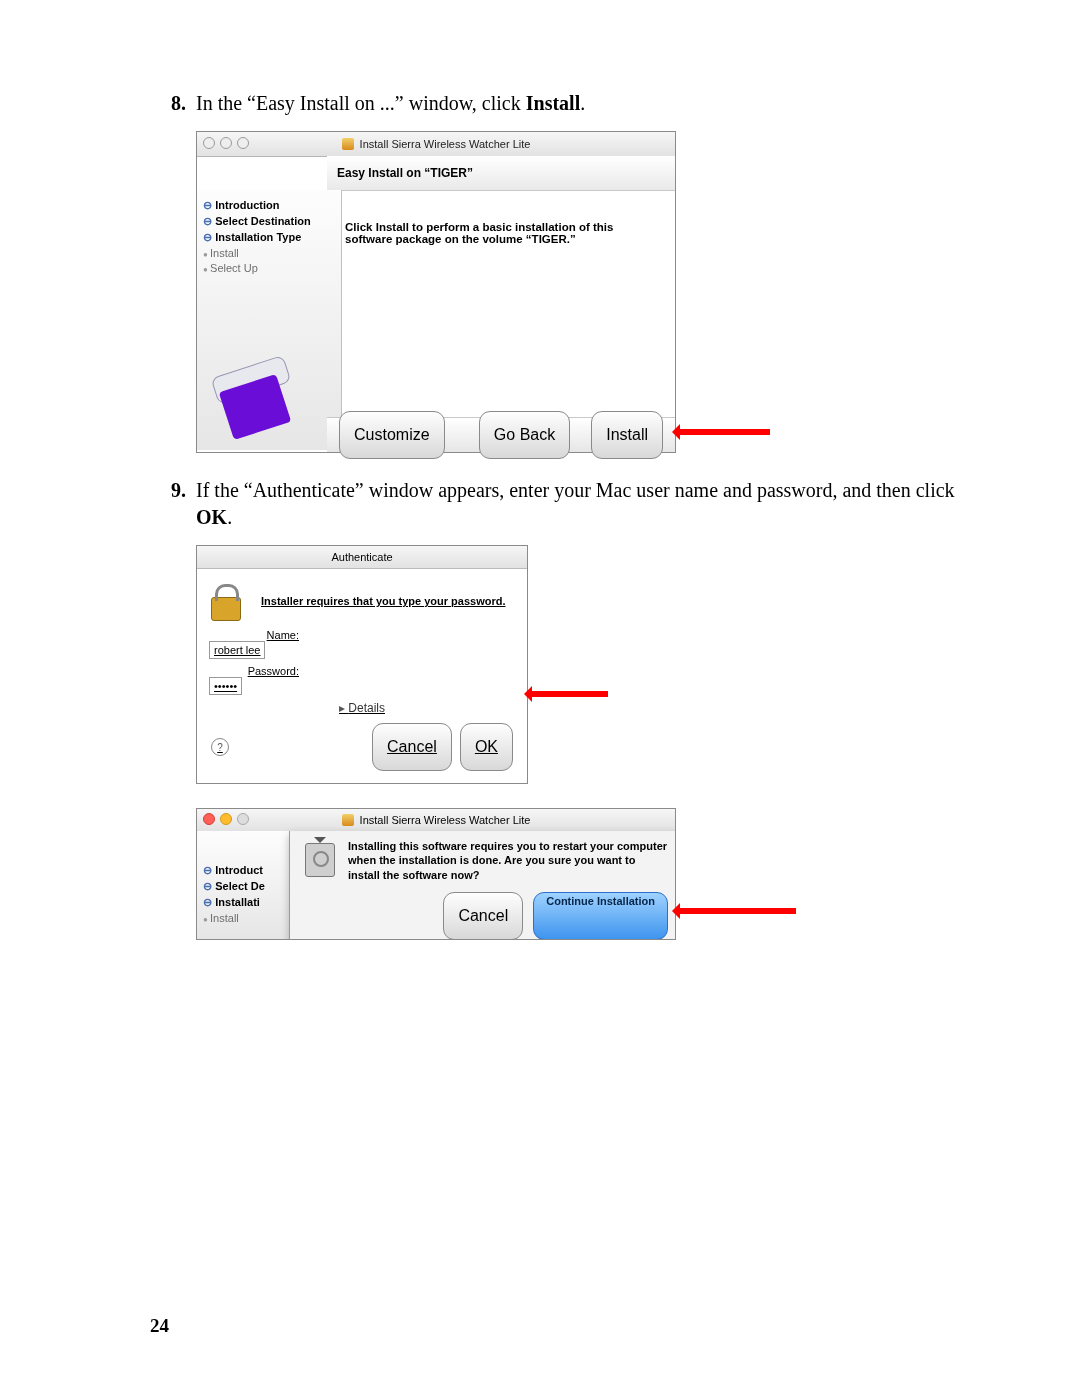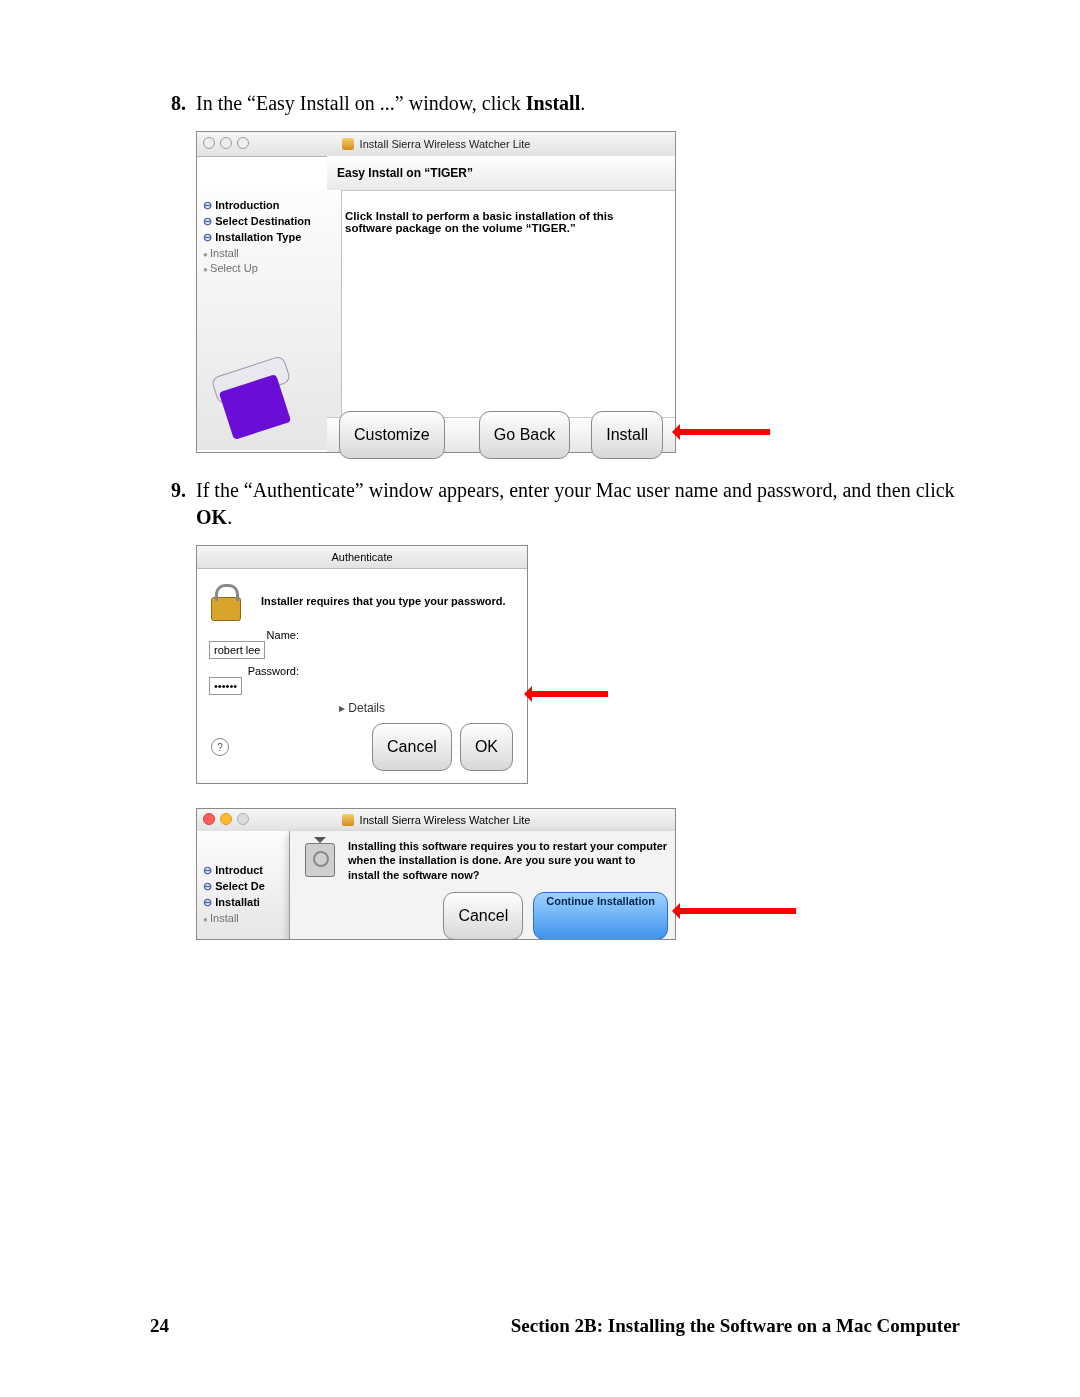--- a/index.html
+++ b/index.html
@@ -17,39 +17,39 @@
   .s1-title{position:absolute;top:0;left:0;right:0;height:24px;background:linear-gradient(#f6f6f6,#e2e2e2);border-bottom:1px solid #b5b5b5;display:flex;align-items:center;font-size:11px;color:#222;}
   .s1-tl{position:absolute;left:6px;top:5px;display:flex;gap:5px;}
   .tlc{width:10px;height:10px;border-radius:50%;border:1px solid #9a9a9a;background:#eee;}
   .s1-ttl{margin:0 auto;display:flex;align-items:center;gap:6px;}
   .s1-sub{position:absolute;top:24px;left:130px;right:0;height:34px;background:linear-gradient(#fff,#e9e9e9);border-bottom:1px solid #c8c8c8;display:flex;align-items:center;padding-left:10px;font-weight:700;font-size:12px;}
   .s1-side{position:absolute;top:58px;left:0;width:130px;bottom:2px;background:linear-gradient(#fdfdfd,#e6e6e6);border-right:1px solid #c0c0c0;padding:6px 8px 6px 6px;font-size:11px;}
   .side-it{margin:3px 0;white-space:nowrap;}
   .side-b::before{content:"⊖ ";color:#4a6fb3;}
   .side-g{color:#6e6e6e;}
   .side-g::before{content:"● ";color:#9a9a9a;font-size:8px;}
-  .s1-body{position:absolute;top:58px;left:130px;right:0;bottom:34px;border:none;padding:20px 18px;font-size:11.5px;font-weight:700;}
+  .s1-body{position:absolute;top:58px;left:130px;right:0;bottom:34px;border:none;padding:31px 18px;font-size:11.5px;font-weight:700;}
   .s1-body .line{font-weight:700;}
   .s1-foot{position:absolute;bottom:0;left:130px;right:0;height:34px;border-top:1px solid #c8c8c8;background:linear-gradient(#fff,#e6e6e6);display:flex;align-items:center;}
   .mac-btn{border:1px solid #8a8a8a;border-radius:11px;padding:14px 14px;font-size:16px;background:linear-gradient(#fefefe,#d8d8d8);}
   .s1-cust{margin-left:12px;}
   .s1-spacer{flex:1;}
   .s1-gb{margin-right:21px;}
   .s1-inst{margin-right:12px;}
   
   .bicon{position:absolute;left:6px;bottom:10px;width:110px;height:80px;}
   .bicon .pkg{position:absolute;left:22px;top:22px;width:60px;height:50px;background:#6a0dd6;transform:rotate(-18deg);border-radius:4px;}
   .bicon .lid{position:absolute;left:10px;top:6px;width:74px;height:26px;background:#e8e8ef;border:1px solid #9494b0;border-radius:8px;transform:rotate(-18deg);}
   .arrow{position:absolute;height:6px;background:#ff0000;}
   .arrow::before{content:"";position:absolute;left:-12px;top:-5px;border:8px solid transparent;border-right-color:#ff0000;}
   .a1{width:94px;left:480px;top:298px;}
   
   .s2{width:330px;border:1px solid #8a8a8a;background:#fff;font-size:11px;}
   .s2-t{height:22px;background:linear-gradient(#f6f6f6,#e2e2e2);border-bottom:1px solid #bbb;display:flex;align-items:center;justify-content:center;}
-  .s2-body{padding:10px 12px 6px 12px;position:relative;}
+  .s2-body{padding:10px 12px 6px 12px;position:relative;text-decoration:underline;}
   .s2-row{display:flex;align-items:flex-start;margin:6px 0;flex-direction:column;}
   .s2-row .lbl{width:90px;text-align:right;padding-right:8px;}
   .s2-row .inp{flex:1;border:1px solid #999;padding:2px 4px;height:15px;background:#fff;}
   .lock{width:44px;height:44px;margin-right:8px;}
   .lock .body{width:28px;height:22px;background:#d8a52a;border:1px solid #8a6a14;border-radius:3px;margin:18px 0 0 2px;position:relative;}
   .lock .sh{width:18px;height:14px;border:3px solid #888;border-bottom:none;border-radius:10px 10px 0 0;position:absolute;top:-14px;left:3px;}
   .s2-top{display:flex;align-items:center;}
   .s2-msg{font-weight:700;font-size:11px;}
   .s2-det{color:#333;font-size:12px;margin:6px 0 4px 0;text-align:center;}
   .s2-det::before{content:"▸ ";color:#555;}
@@ -214,14 +214,13 @@
         </div>
       </div>
     </div>
     <div class="arrow a3"></div>
   </div>
 
 </div>
 
 <div class="pg-foot">
   <span class="pn">24</span>
-  <span class="sec">Section 2B: Installing the Software on a Mac Computer</span>
 </div>
 
 </body></html>

